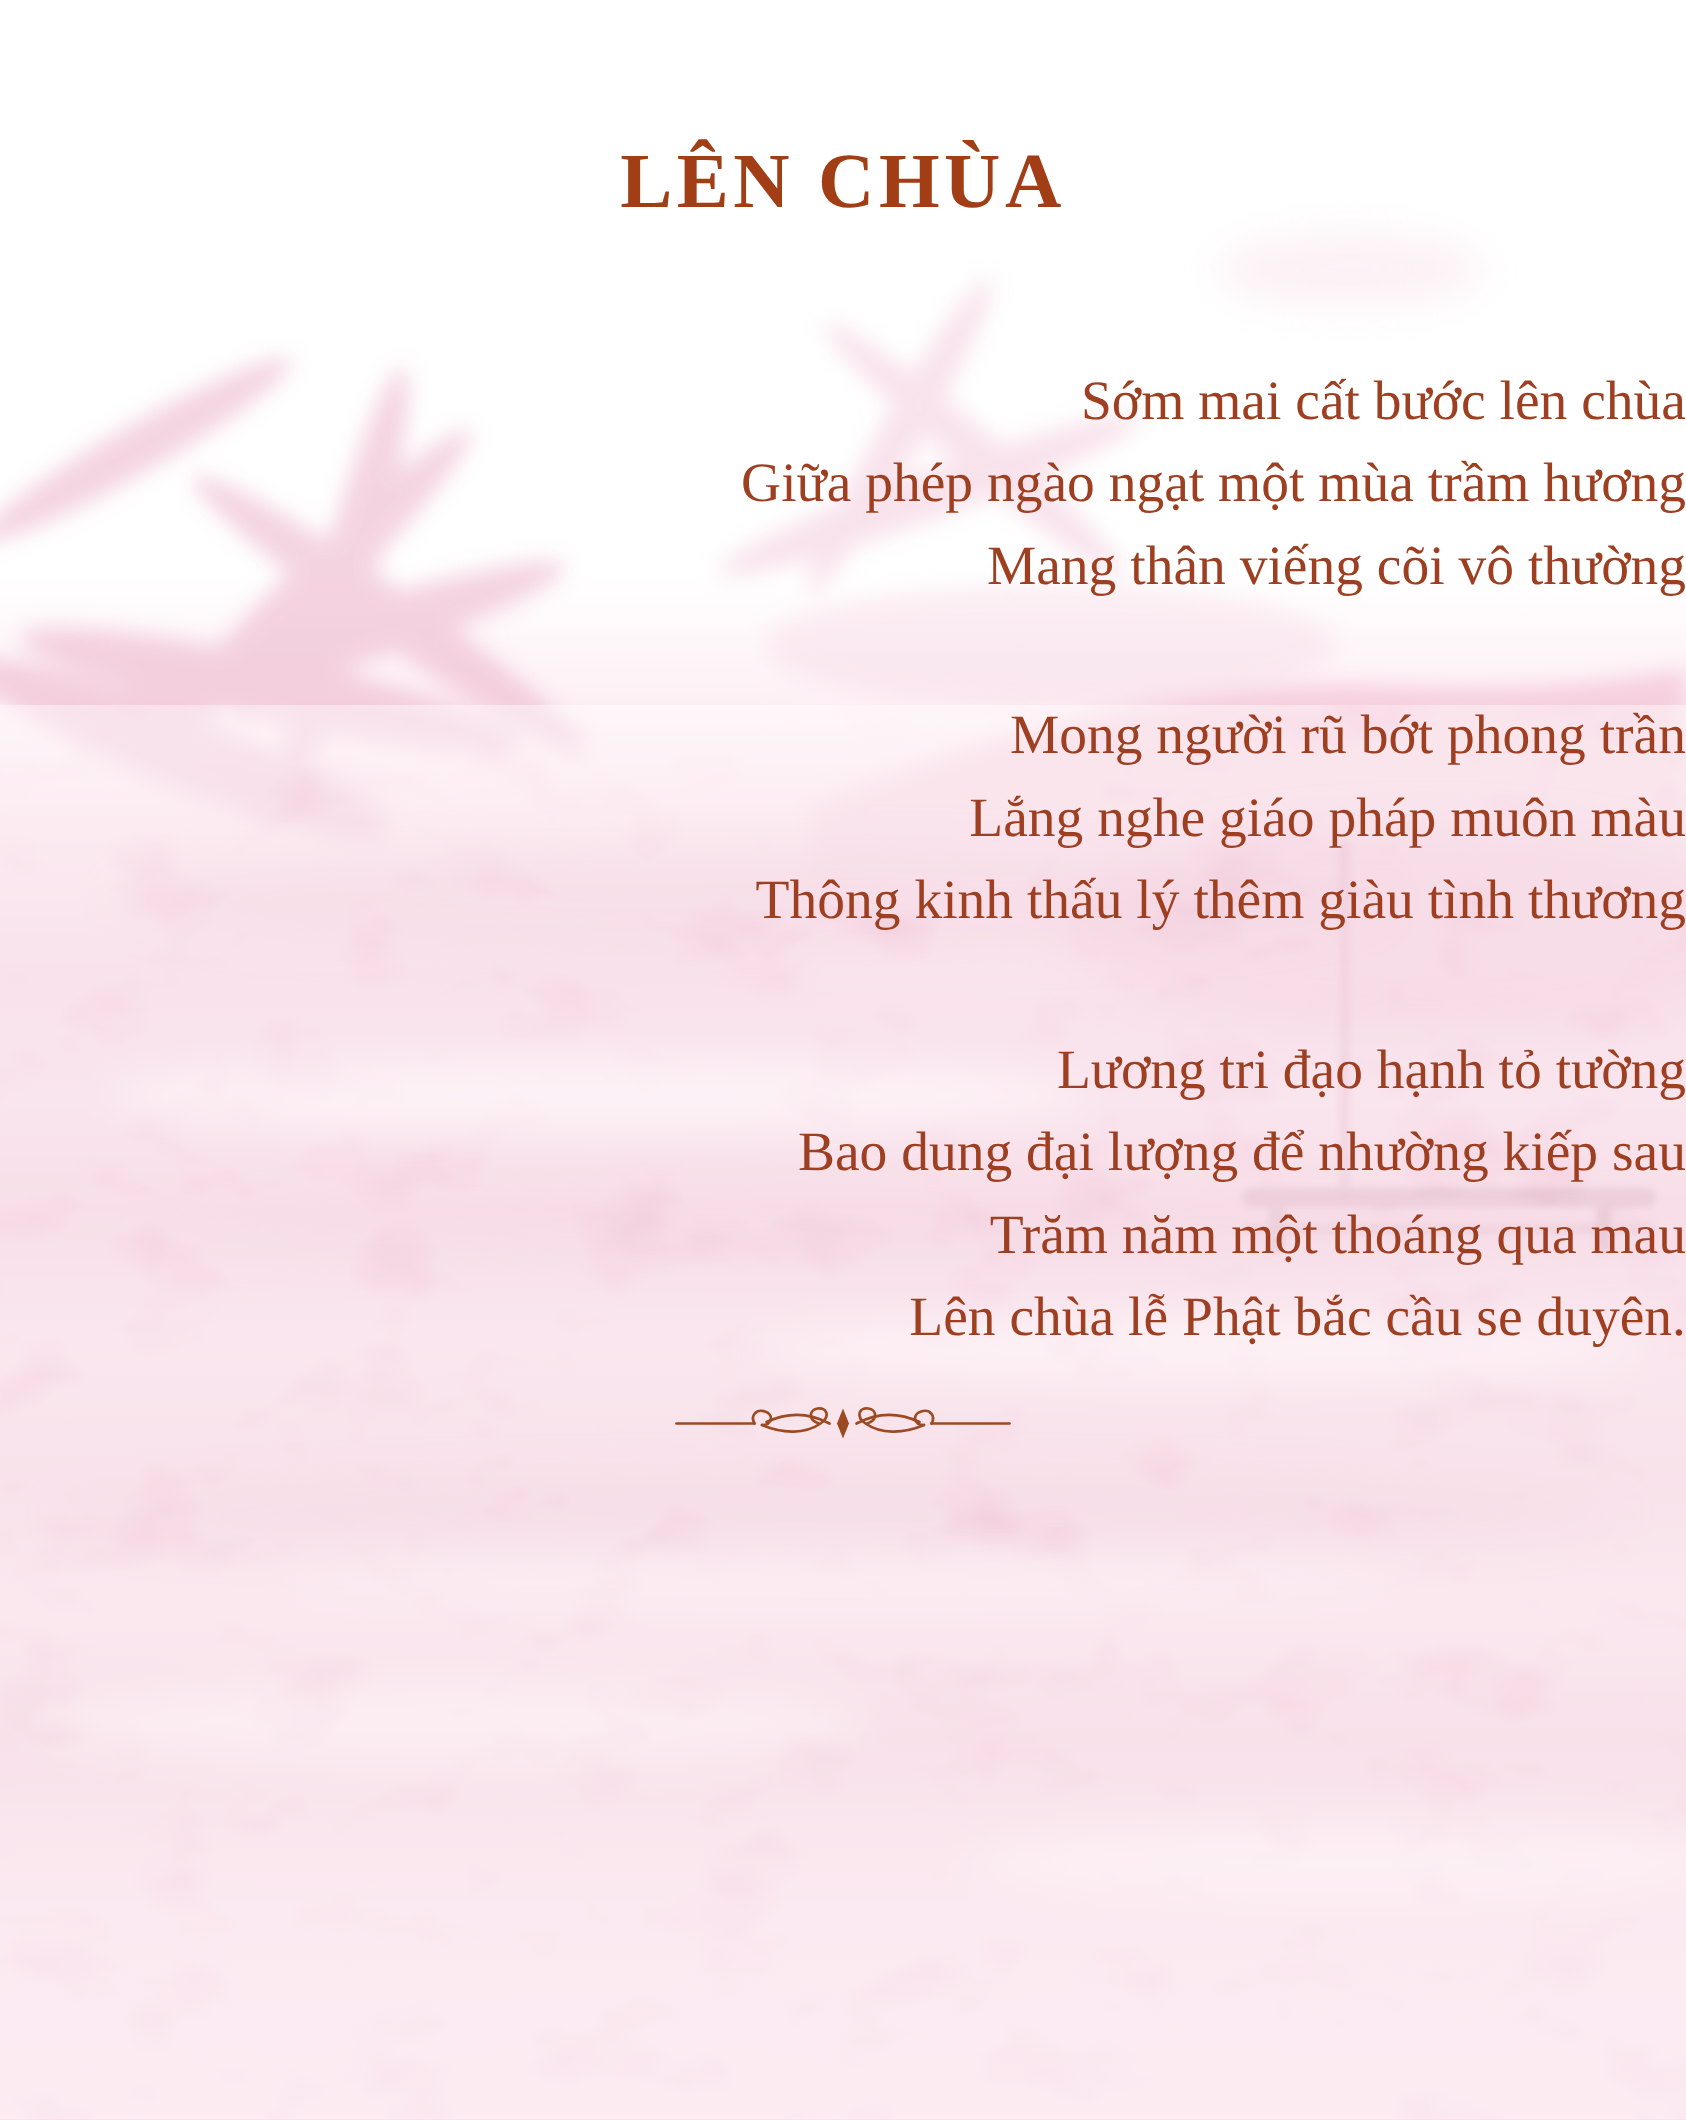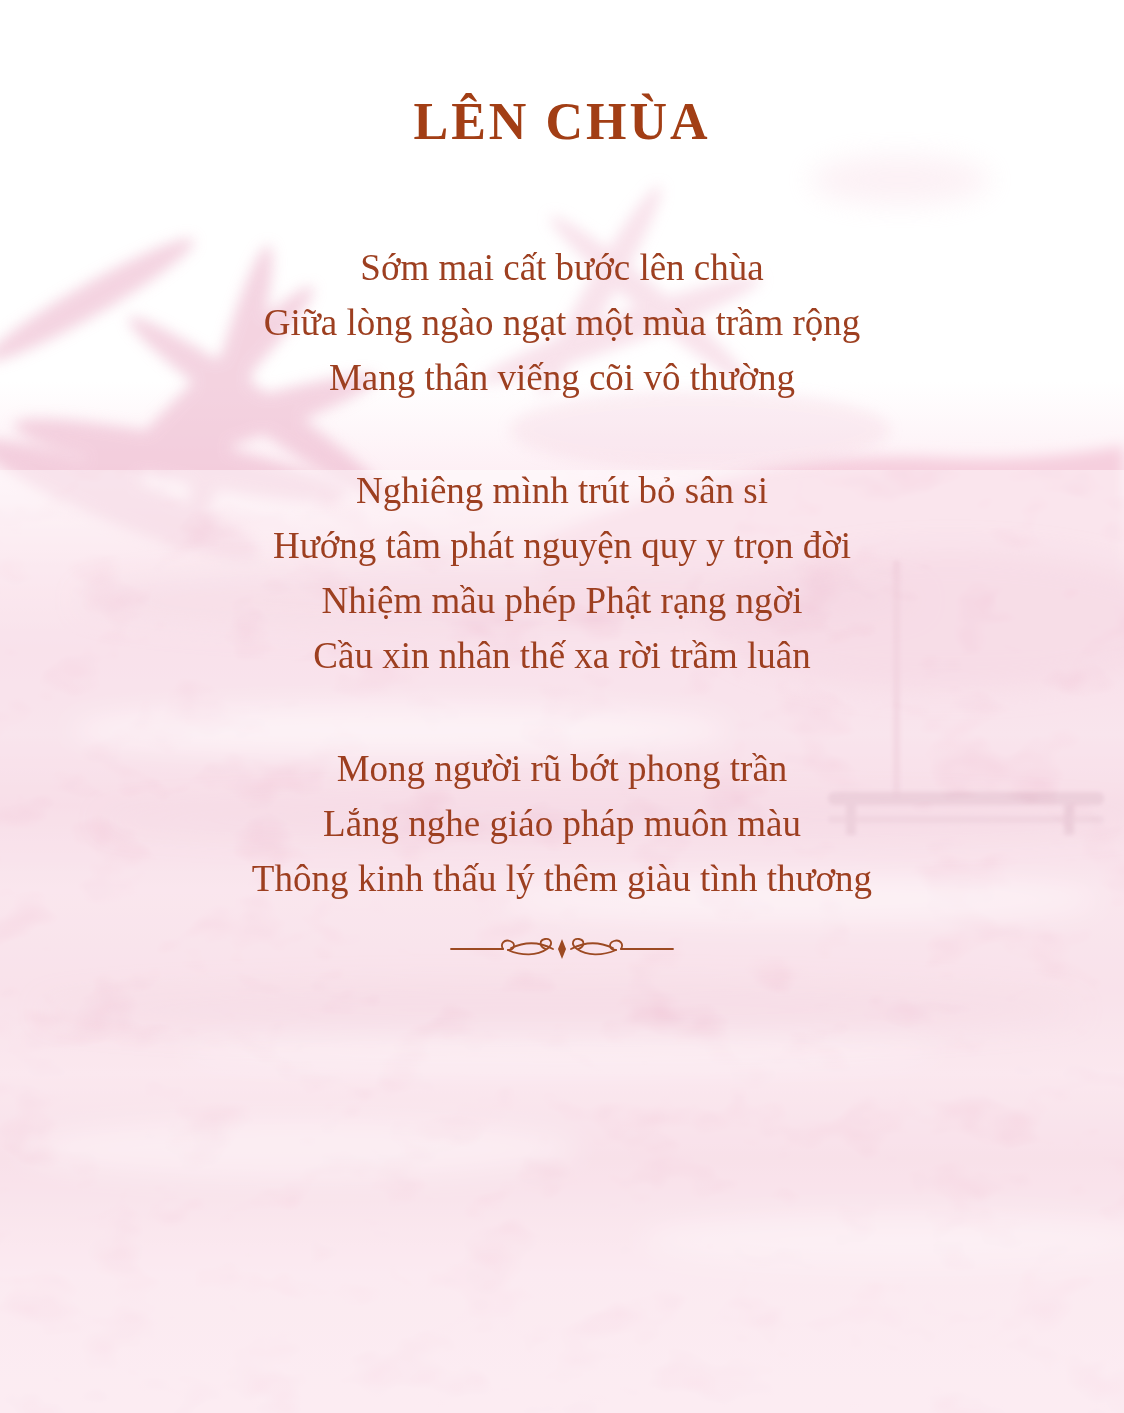--- a/index.html
+++ b/index.html
@@ -25,21 +25,21 @@
   }
   .title {
     margin: 0;
     padding-top: 96px;
     font-size: 52px;
     line-height: 52px;
     font-weight: 700;
     letter-spacing: 3px;
     color: var(--title-color, #a23e15);
   }
-  #stanzas { margin-top: 92px; }
+  #stanzas { margin-top: 92px; text-align: right; }
   .stanza + .stanza { margin-top: 58px; }
   .line {
     font-size: 37px;
     line-height: 55px;
     color: var(--body-color, #9d3f20);
     white-space: nowrap;
   }
   .divider {
     margin-top: 28px;
     display: flex;
@@ -132,33 +132,33 @@
 
     <rect x="0" y="470" width="1124" height="943" filter="url(#mottle)" opacity="0.45"></rect>
   </svg>
 
   <div class="content">
     <h1 class="title">LÊN CHÙA</h1>
 
     <div id="stanzas">
         <div class="stanza">
           <div class="line">Sớm mai cất bước lên chùa</div>
-          <div class="line">Giữa lòng ngào ngạt một mùa trầm rộng</div>
+          <div class="line">Giữa phép ngào ngạt một mùa trầm hương</div>
           <div class="line">Mang thân viếng cõi vô thường</div>
-        </div>
-        <div class="stanza">
-          <div class="line">Nghiêng mình trút bỏ sân si</div>
-          <div class="line">Hướng tâm phát nguyện quy y trọn đời</div>
-          <div class="line">Nhiệm mầu phép Phật rạng ngời</div>
-          <div class="line">Cầu xin nhân thế xa rời trầm luân</div>
         </div>
         <div class="stanza">
           <div class="line">Mong người rũ bớt phong trần</div>
           <div class="line">Lắng nghe giáo pháp muôn màu</div>
           <div class="line">Thông kinh thấu lý thêm giàu tình thương</div>
+        </div>
+        <div class="stanza">
+          <div class="line">Lương tri đạo hạnh tỏ tường</div>
+          <div class="line">Bao dung đại lượng để nhường kiếp sau</div>
+          <div class="line">Trăm năm một thoáng qua mau</div>
+          <div class="line">Lên chùa lễ Phật bắc cầu se duyên.</div>
         </div>
       </div>
 
     <div class="divider">
       <svg width="230" height="30" viewBox="0 0 230 30" aria-hidden="true">
         <g stroke="currentColor" stroke-width="1.8" fill="none" stroke-linecap="round">
           <g id="lf">
             <path d="M4 15 H56"></path>
             <path d="M56 15 C53 10 57 5 63 7 C69 9 68 16 61 16"></path>
             <path d="M61 16 C75 22 90 22 100 15 C107 10 104 4 98 5 C92 6 92 13 99 15"></path>

